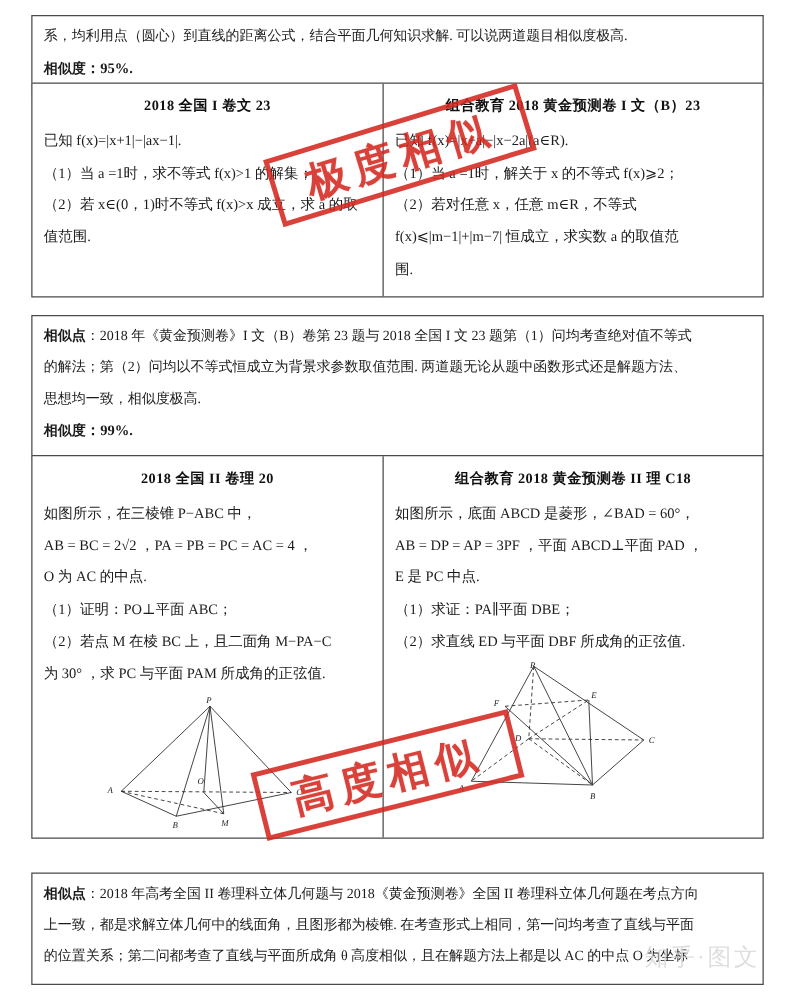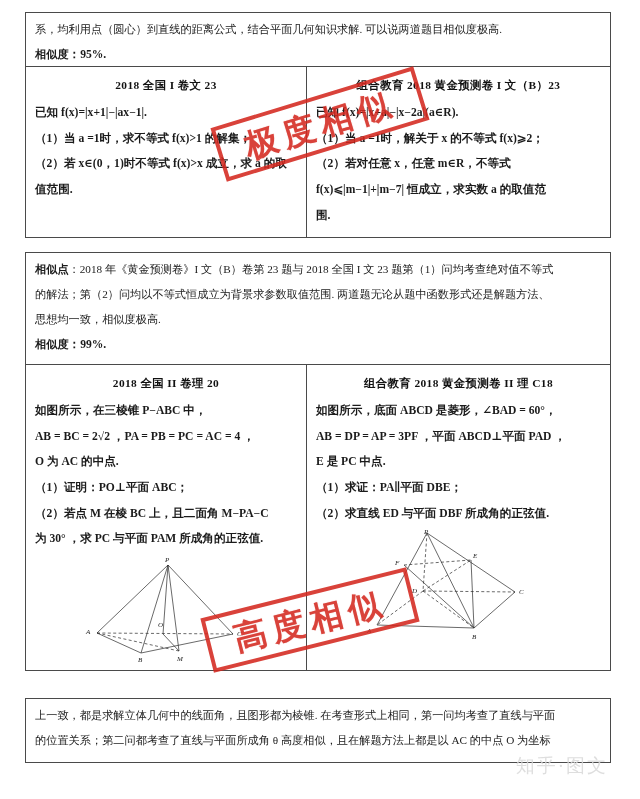--- a/index.html
+++ b/index.html
@@ -38,21 +38,21 @@
   .cellhead {
     text-align: center;
     font-weight: bold;
     font-size: 11.4px;
     letter-spacing: .4px;
     margin: 1px 0 6px 0;
     color: #111;
   }
   .ln { margin: 0 0 3px 0; white-space: nowrap; }
   .ln.wrap { white-space: normal; }
-  .mathrow { font-size: 11.6px; font-weight: bold; }
+  .mathrow { font-size: 11.6px; }
   .bold { font-weight: bold; }
   .pct { font-weight: bold; font-size: 11.6px; }
 
   
   .stamp {
     position: absolute;
     border: 4px solid #d4281f;
     color: #d4281f;
     font-family: "DejaVu Sans", "Liberation Sans", sans-serif;
     font-weight: bold;
@@ -222,20 +222,23 @@
             <text x="117" y="110">B</text>
           </svg>
         </div>
       </div>
     </div>
   </div>
 
   <div class="tbl" style="top:698px;">
     <div class="row">
       <div class="cell full">
+        <div class="ln wrap">
+          <span class="bold">相似点</span><span>：2018 年高考全国 II 卷理科立体几何题与 2018《黄金预测卷》全国 II 卷理科立体几何题在考点方向</span>
+        </div>
         <div class="ln wrap">上一致，都是求解立体几何中的线面角，且图形都为棱锥. 在考查形式上相同，第一问均考查了直线与平面</div>
         <div class="ln wrap">的位置关系；第二问都考查了直线与平面所成角 θ 高度相似，且在解题方法上都是以 AC 的中点 O 为坐标</div>
       </div>
     </div>
   </div>
 
   <div class="stamp" id="stamp-extreme">极度相似</div>
   <div class="stamp" id="stamp-high">高度相似</div>
 
   <div id="watermark">知乎·图文</div>

